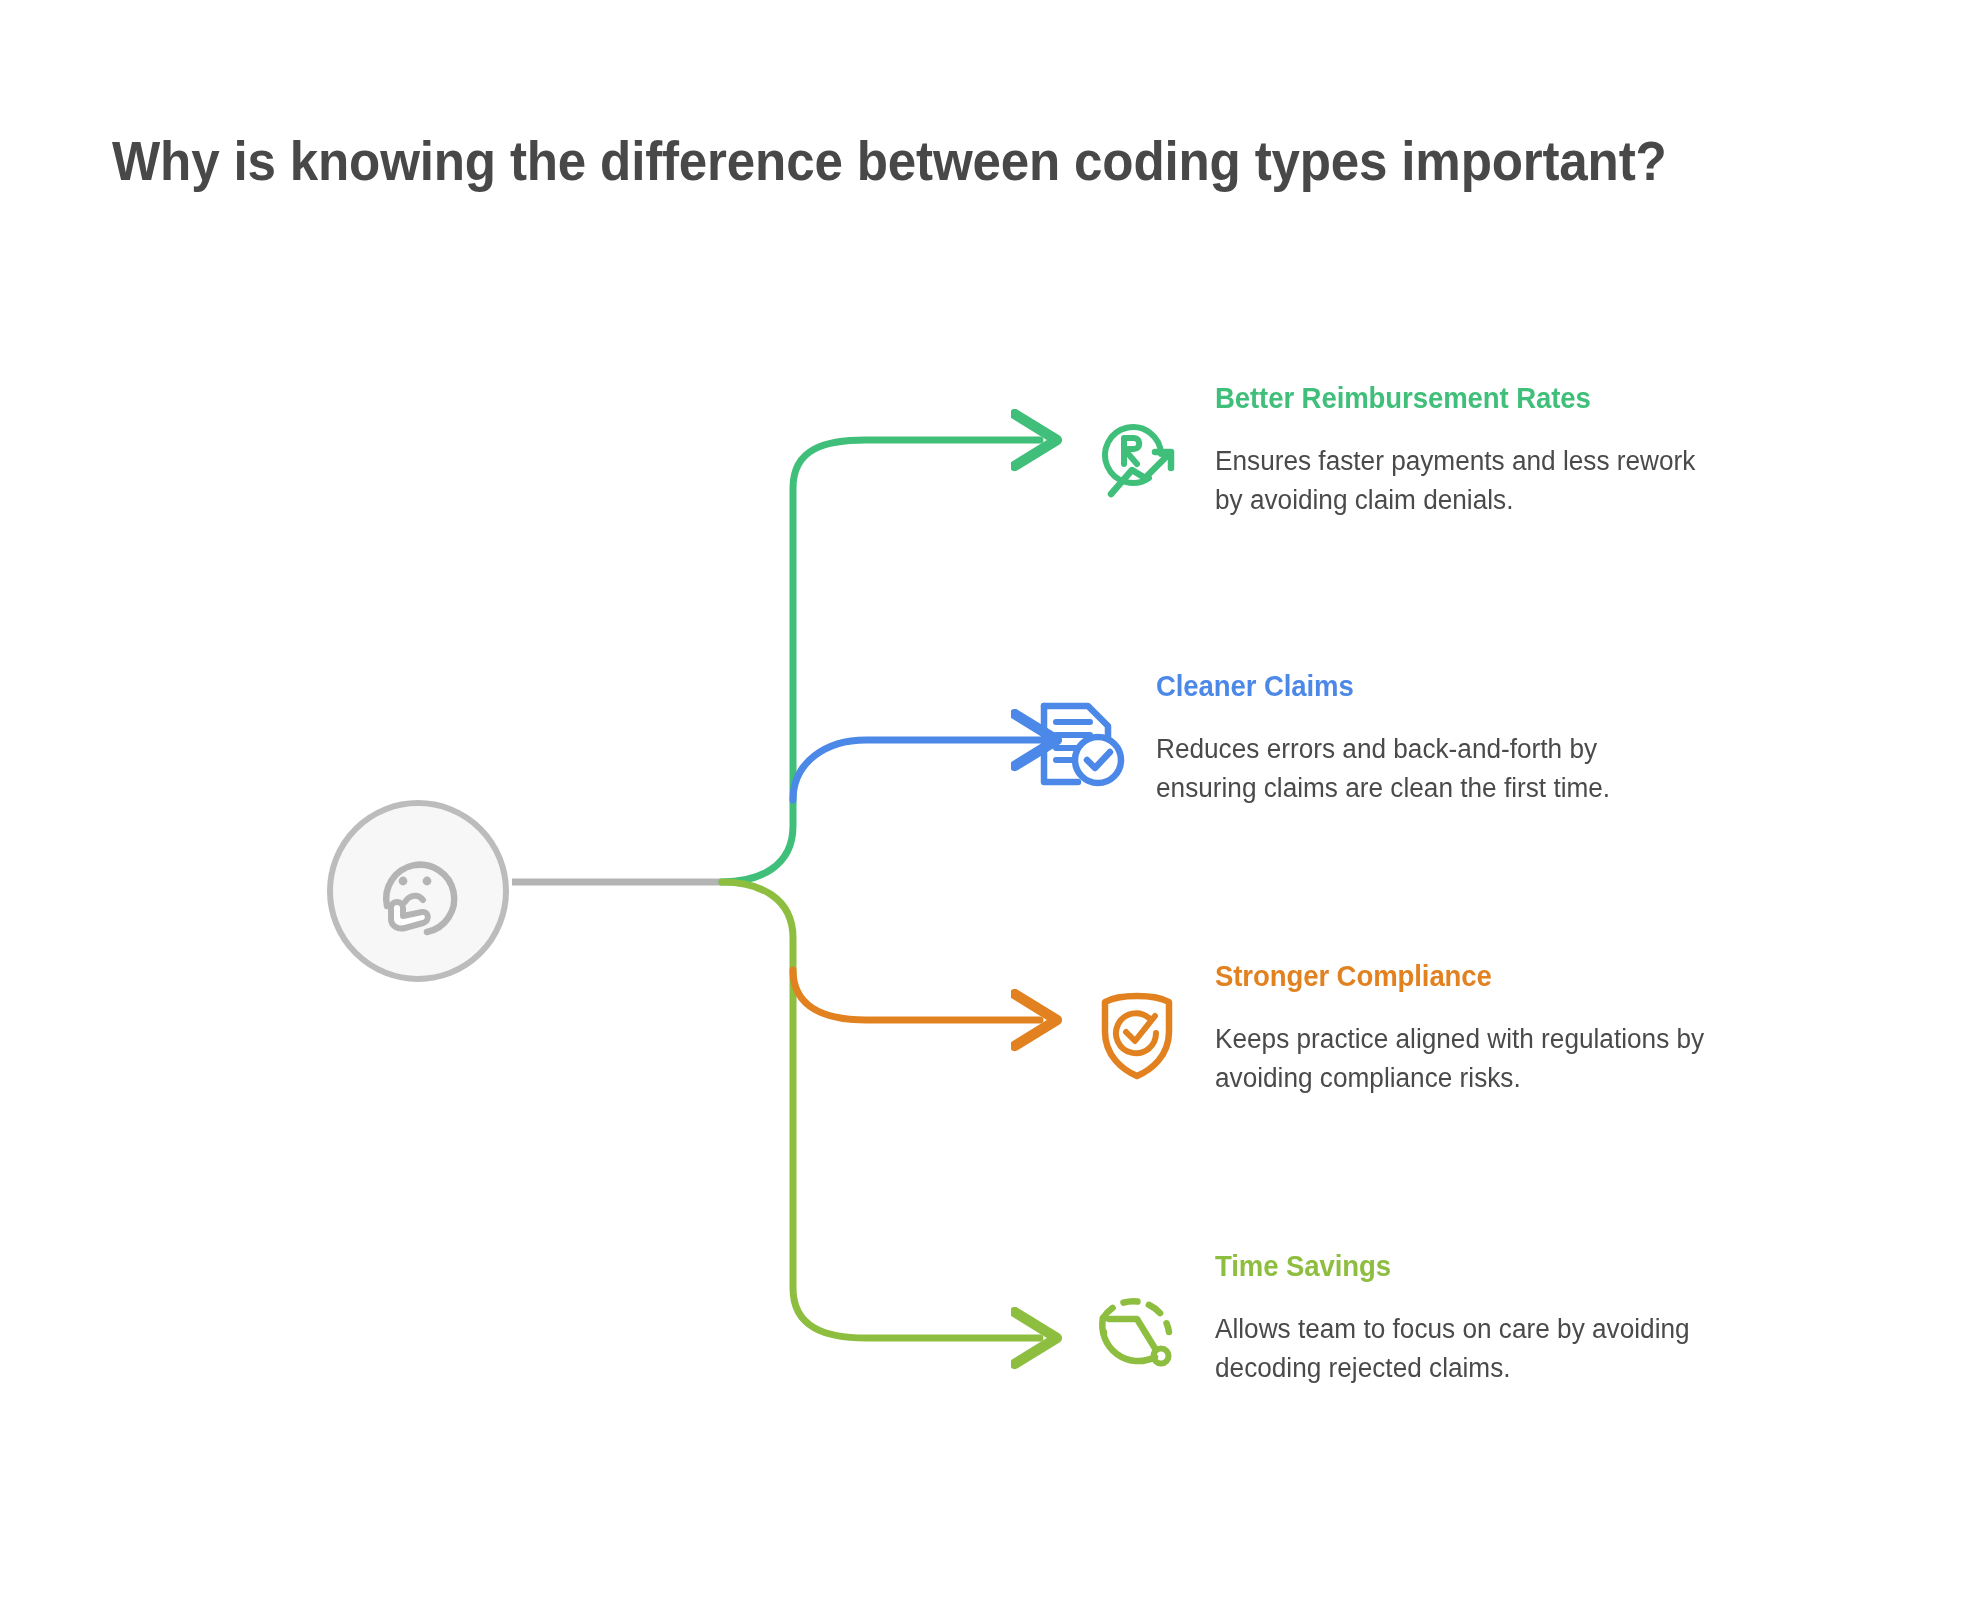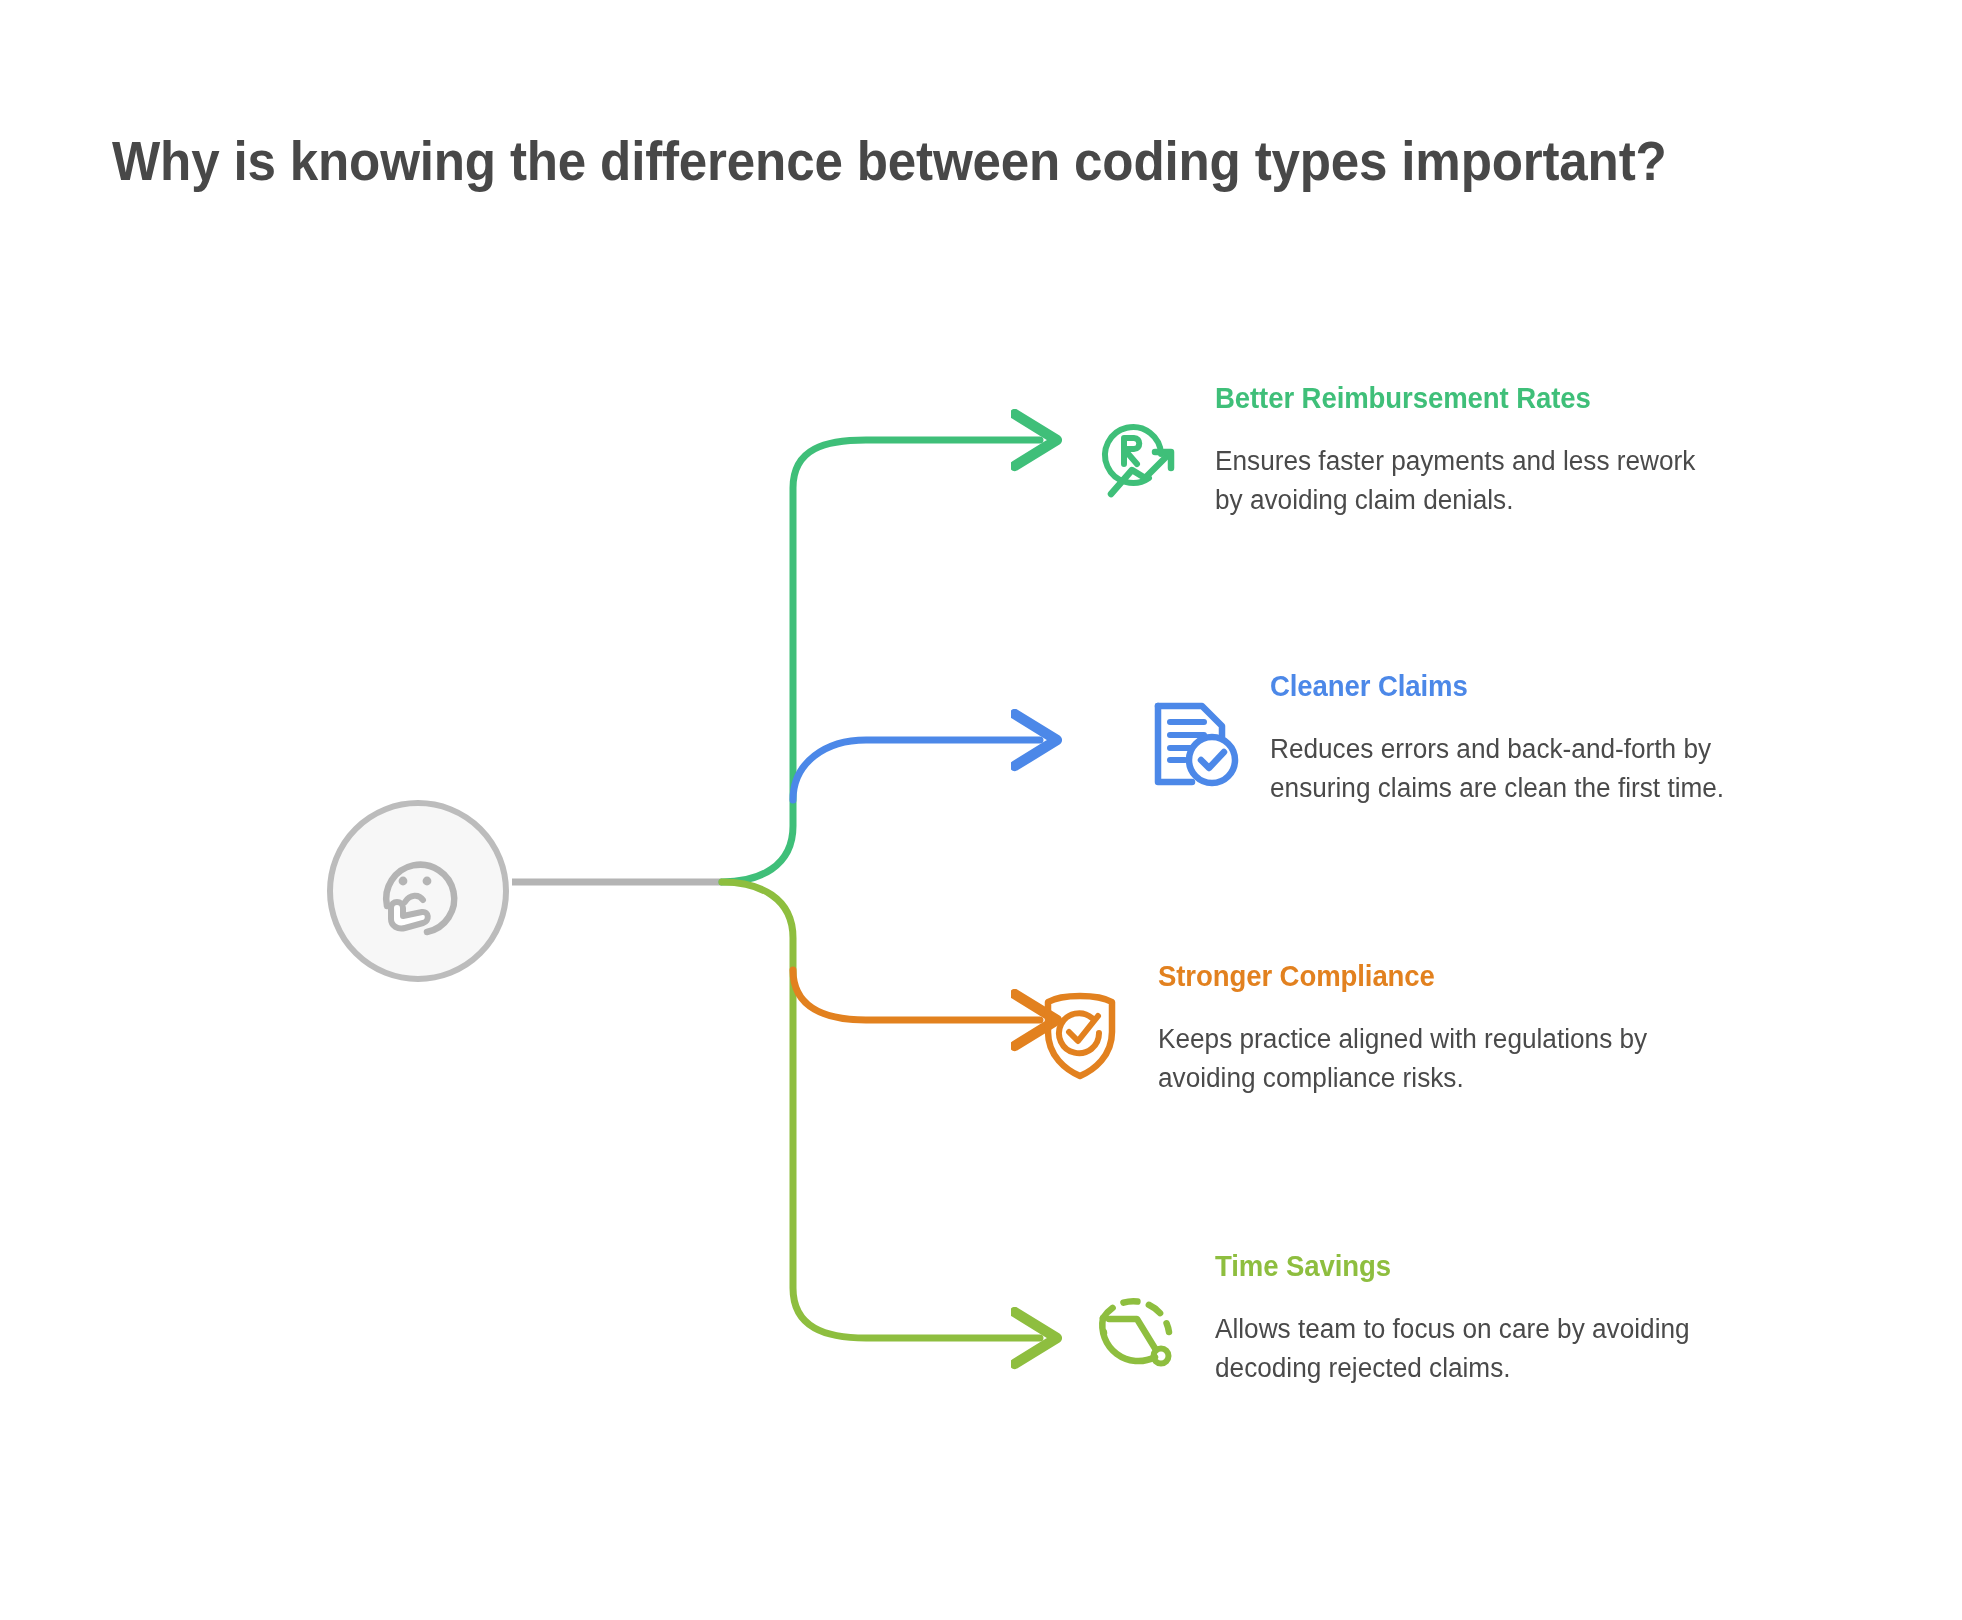--- a/index.html
+++ b/index.html
@@ -104,22 +104,22 @@
     font-size: 27px;
     line-height: 39px;
     color: #4a4a4a;
     margin: 0;
     transform: scaleX(0.97);
     transform-origin: left top;
     white-space: pre-line;
   }
 
   .branch-0 { left: 1085px; top: 380px; }
-  .branch-1 { left: 1140px; top: 668px; }
-  .branch-2 { left: 1028px; top: 958px; }
+  .branch-1 { left: 1026px; top: 668px; }
+  .branch-2 { left: 1085px; top: 958px; }
   .branch-3 { left: 1085px; top: 1248px; }
 </style>
 </head>
 <body>
 
 <div id="canvas">
 
   <div class="page-title">Why is knowing the difference between coding types important?</div>
 
   <svg class="connectors" viewBox="0 0 1962 1620">

